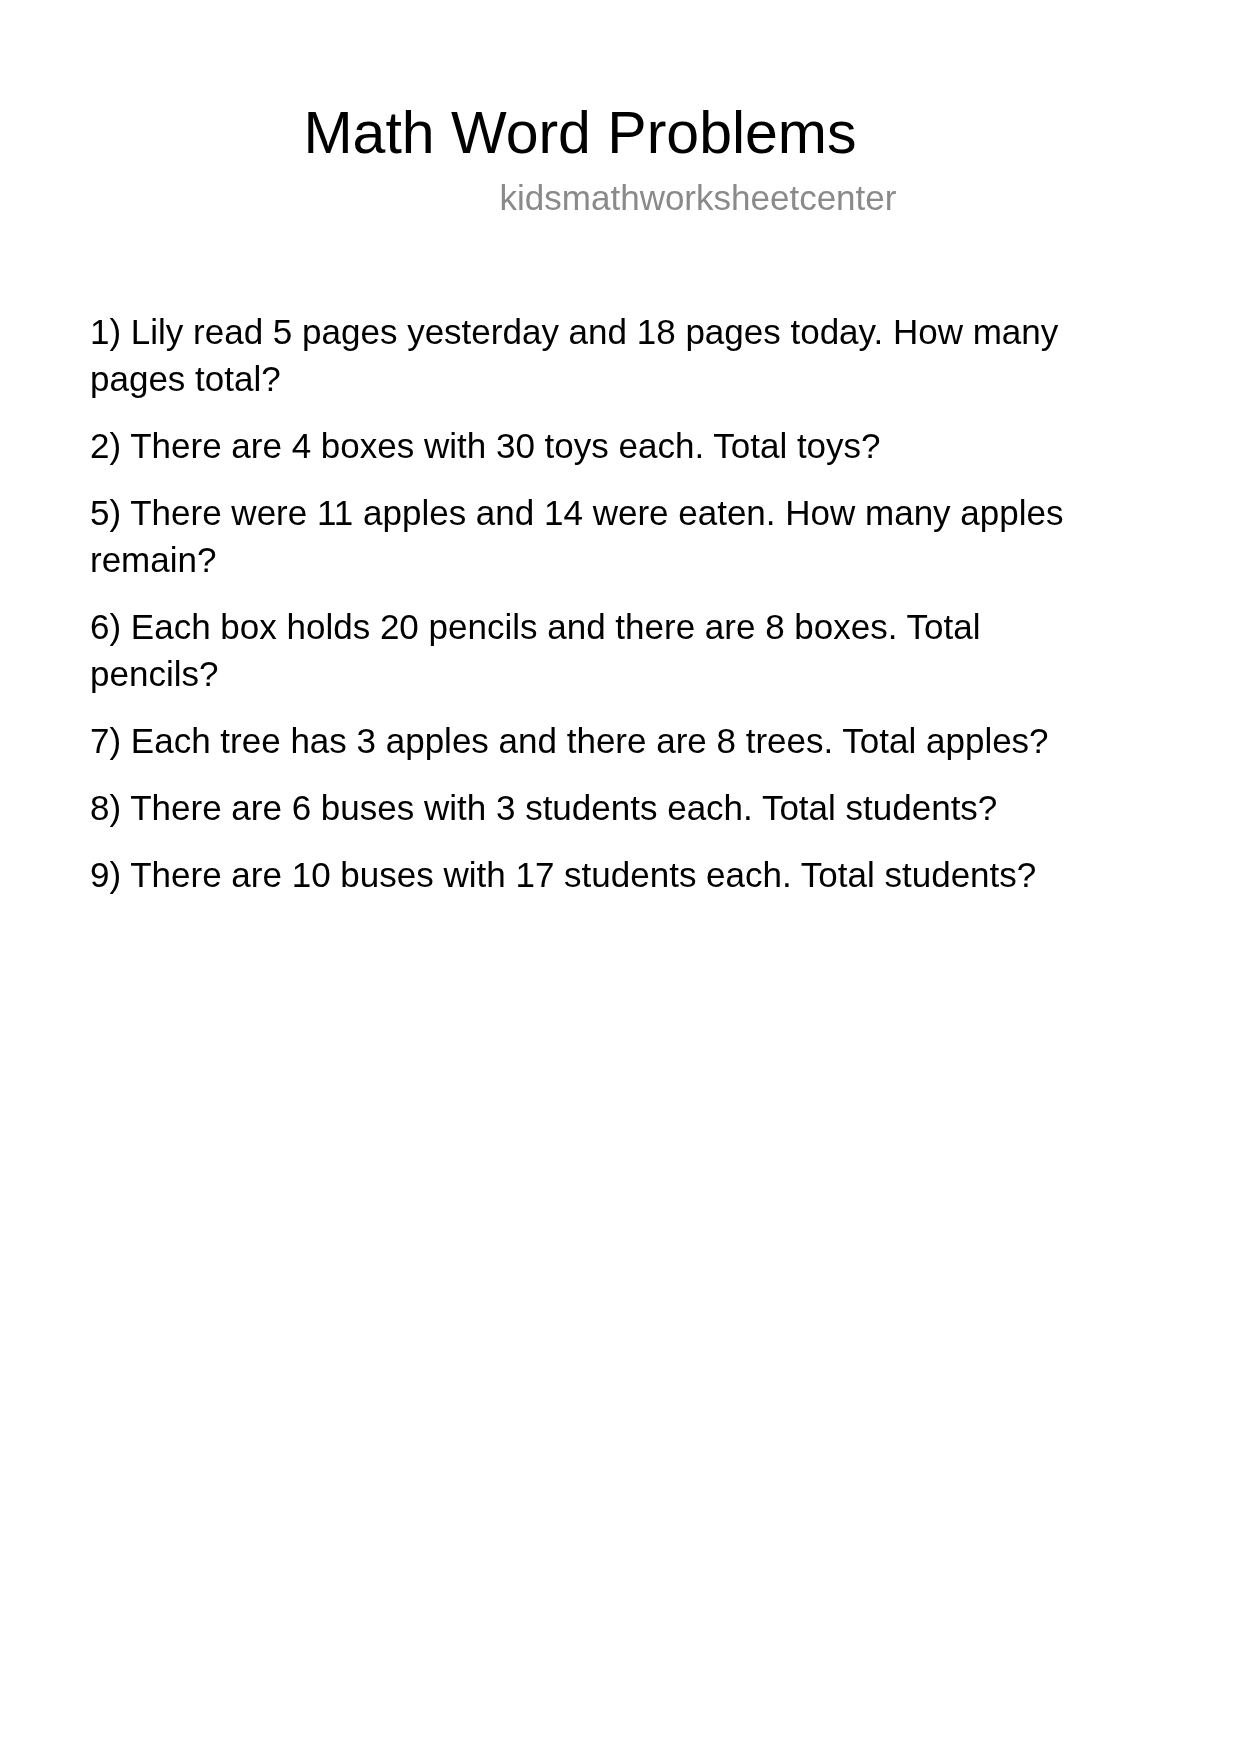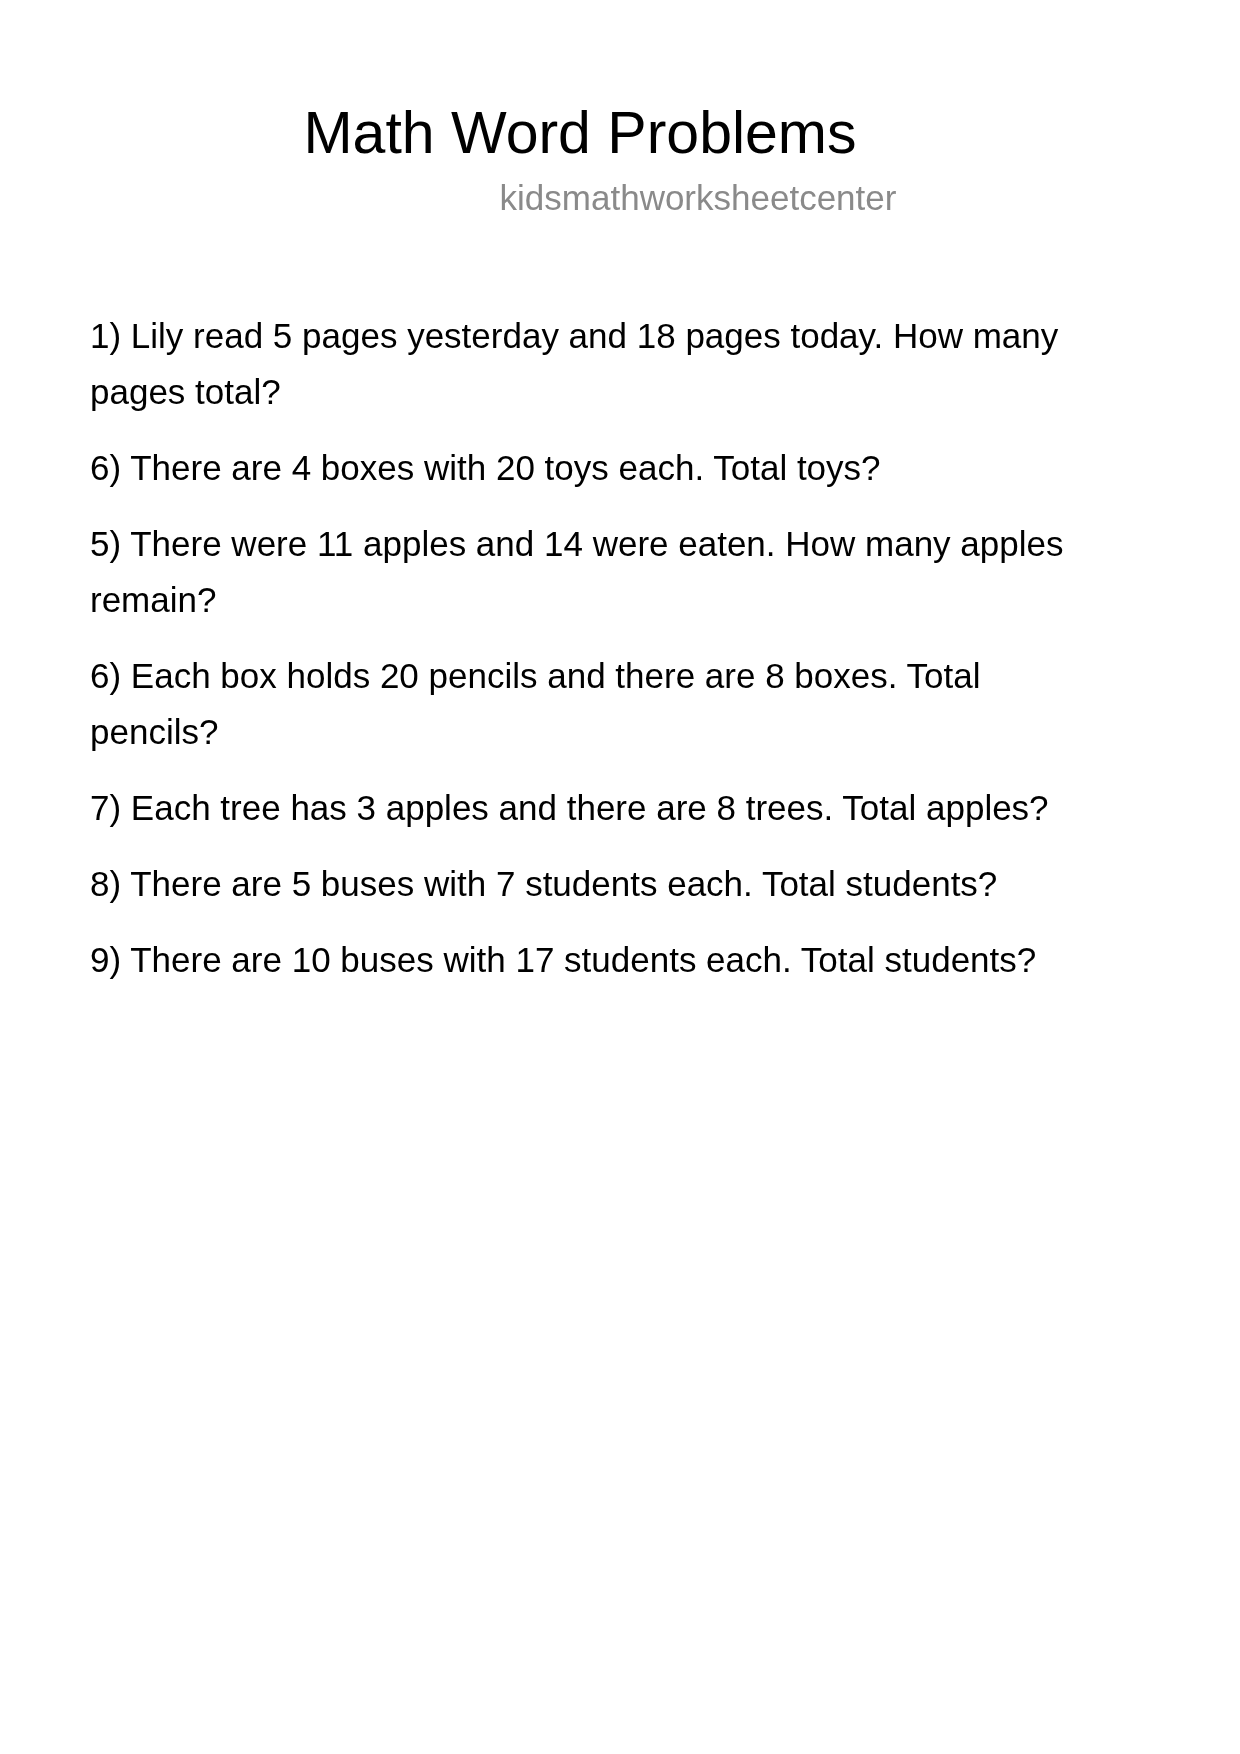--- a/index.html
+++ b/index.html
@@ -37,40 +37,40 @@
     transform: translateX(78px); 
     margin-top: 10px;
     font-size: 35px;
     line-height: 1.15;
     color: #8a8a8a;
   }
   .problems {
     margin: 90px 0 0 90px;
     width: 1000px;
     font-size: 35px;
-    line-height: 56px;
+    line-height: 47px;
   }
   .problem {
     margin: 0 0 20px 0;
   }
 </style>
 </head>
 <body>
 
 <div class="page">
 
   <div class="title-wrap">
     <div class="page-title">Math Word Problems</div>
   </div>
 
   <div class="page-subtitle">kidsmathworksheetcenter</div>
 
   <div class="problems">
     <p class="problem">1) Lily read 5 pages yesterday and 18 pages today. How many pages total?</p>
-    <p class="problem">6) There are 4 boxes with 20 toys each. Total toys?</p>
+    <p class="problem">2) There are 4 boxes with 30 toys each. Total toys?</p>
     <p class="problem">5) There were 11 apples and 14 were eaten. How many apples remain?</p>
     <p class="problem">6) Each box holds 20 pencils and there are 8 boxes. Total pencils?</p>
     <p class="problem">7) Each tree has 3 apples and there are 8 trees. Total apples?</p>
-    <p class="problem">8) There are 5 buses with 7 students each. Total students?</p>
+    <p class="problem">8) There are 6 buses with 3 students each. Total students?</p>
     <p class="problem">9) There are 10 buses with 17 students each. Total students?</p>
   </div>
 
 </div>
 
 </body></html>

